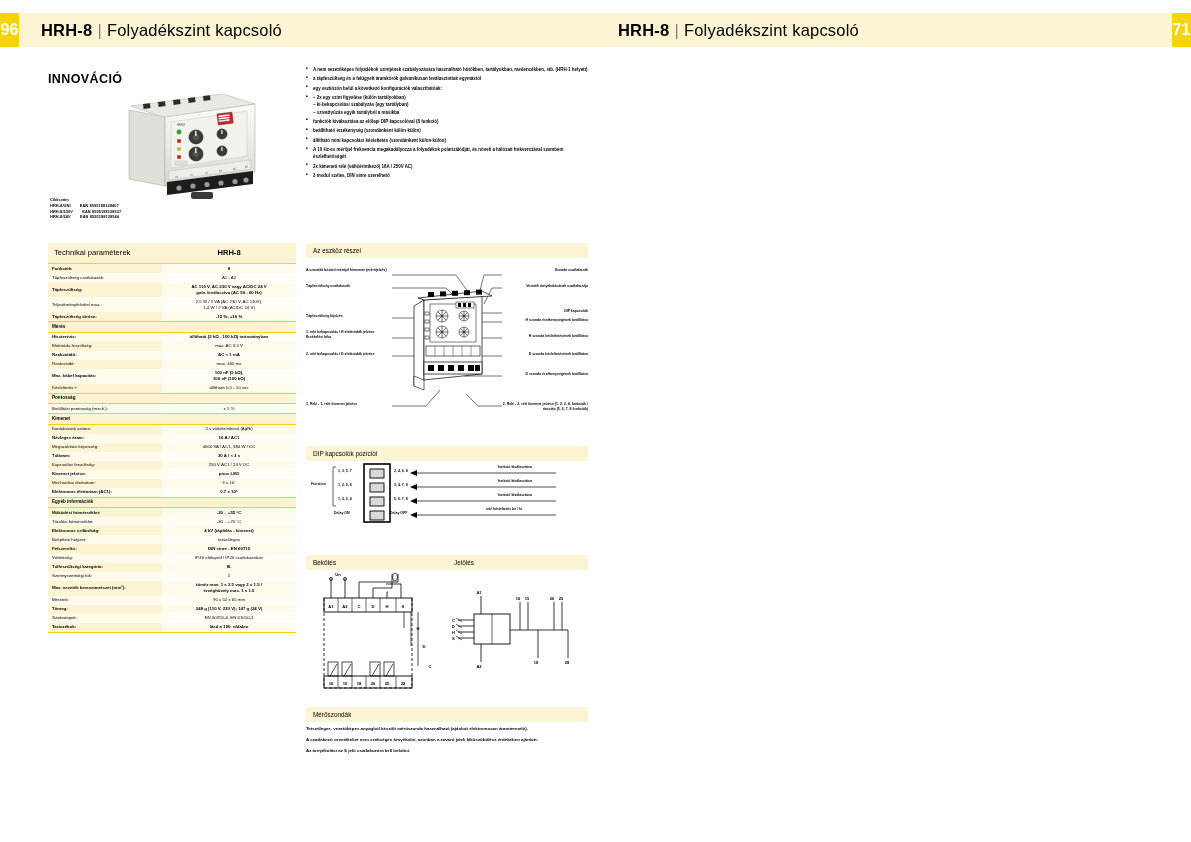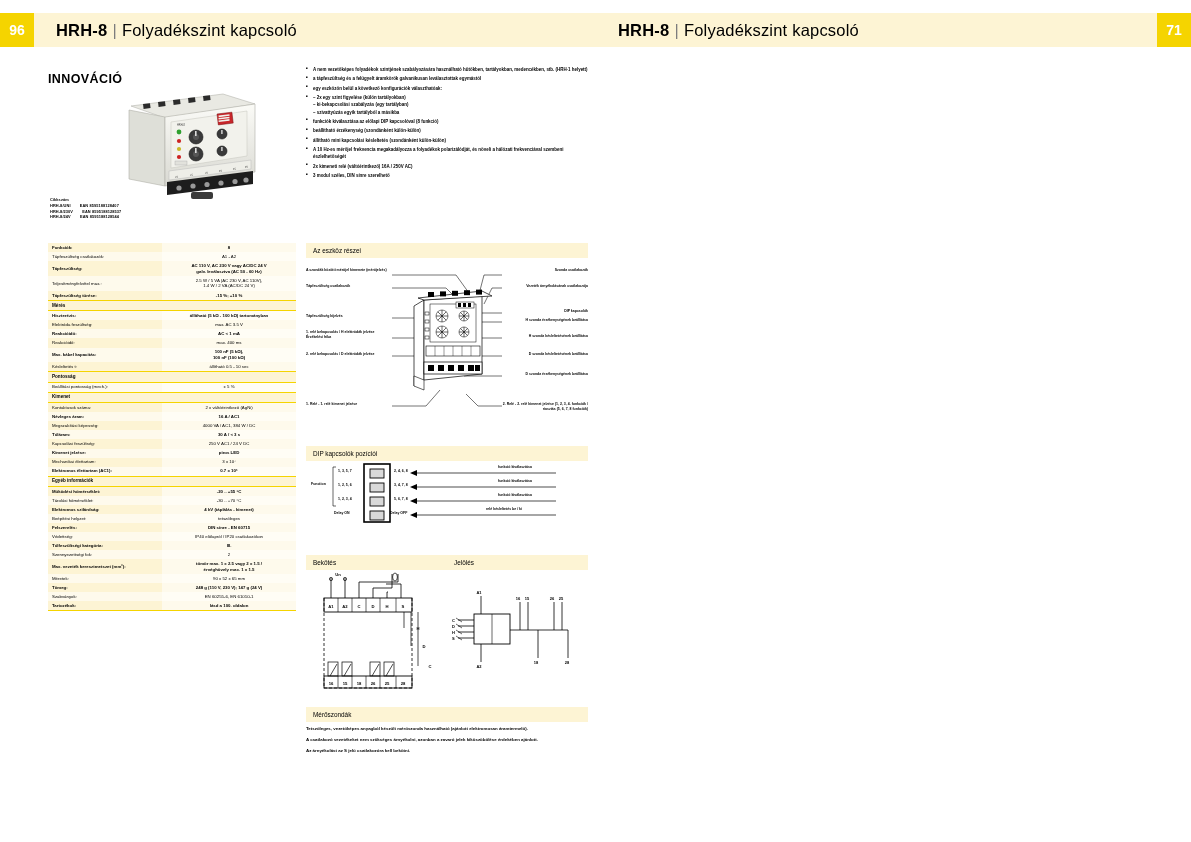--- a/index.html
+++ b/index.html
@@ -12,22 +12,22 @@
     overflow:hidden;
   }
   .spread { display:flex; width:1191px; height:842px; }
   .page { position:relative; height:842px; }
   .page-left { width:596px; }
   .page-right { width:595px; }
 
   
   .hdr { display:flex; align-items:stretch; height:34px; margin-top:13px; }
   .hdr-num {
-    width:34px; background:#f5d400; color:#fff;
-    font-size:14px; display:flex; align-items:center; justify-content:center;
+    width:19px; background:#f5d400; color:#fff;
+    font-size:16px; display:flex; align-items:center; justify-content:center;
     font-weight:600;
   }
   .hdr-bar {
     flex:1; background:#fdf4d4; display:flex; align-items:center;
     padding-left:22px; font-size:16.5px; letter-spacing:.2px;
   }
   .hdr-bar b { font-weight:700; margin-right:5px; }
   .hdr-bar span.sep { color:#7d7d7d; margin:0 5px 0 0; font-weight:300; }
   .hdr-bar span.sub { font-weight:400; }
 
@@ -212,20 +212,24 @@
         <span class="oc-code">EAN 8595188128537</span>
       </div>
       <div class="oc-row">
         <span>HRH-8/24V</span>
         <span class="oc-code">EAN 8595188128544</span>
       </div>
     </div>
 
     <table class="spec">
       <tbody id="spec-body">
+          <tr class="head">
+            <td class="k">Technikai paraméterek</td>
+            <td class="v">HRH-8</td>
+          </tr>
           <tr class="bold ">
             <td class="k">Funkciók:</td>
             <td class="v">8</td>
           </tr>
           <tr class="alt">
             <td class="k">Tápfeszültség csatlakozók:</td>
             <td class="v">A1 - A2</td>
           </tr>
           <tr class="bold ">
             <td class="k">Tápfeszültség:</td>

